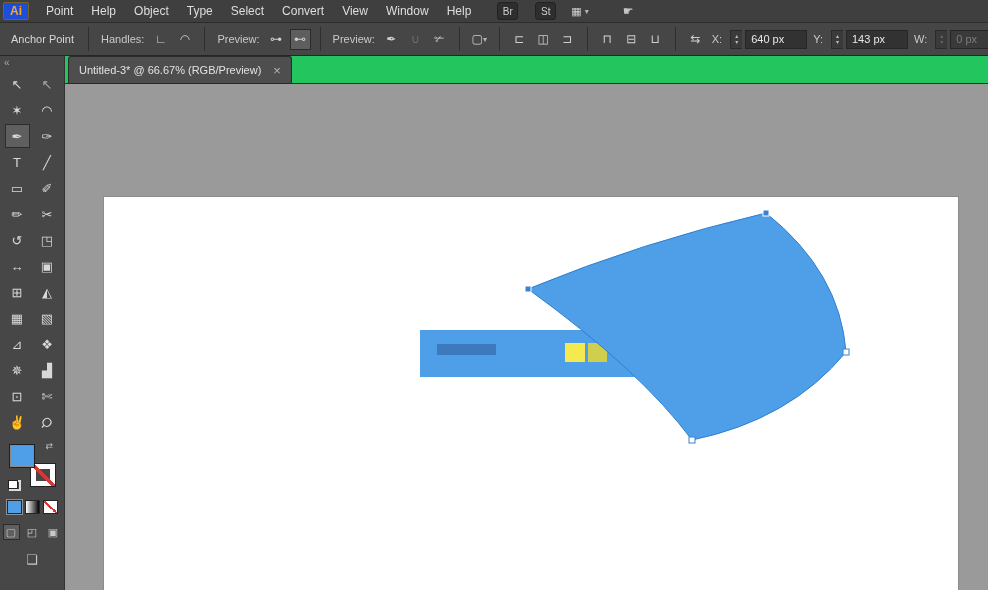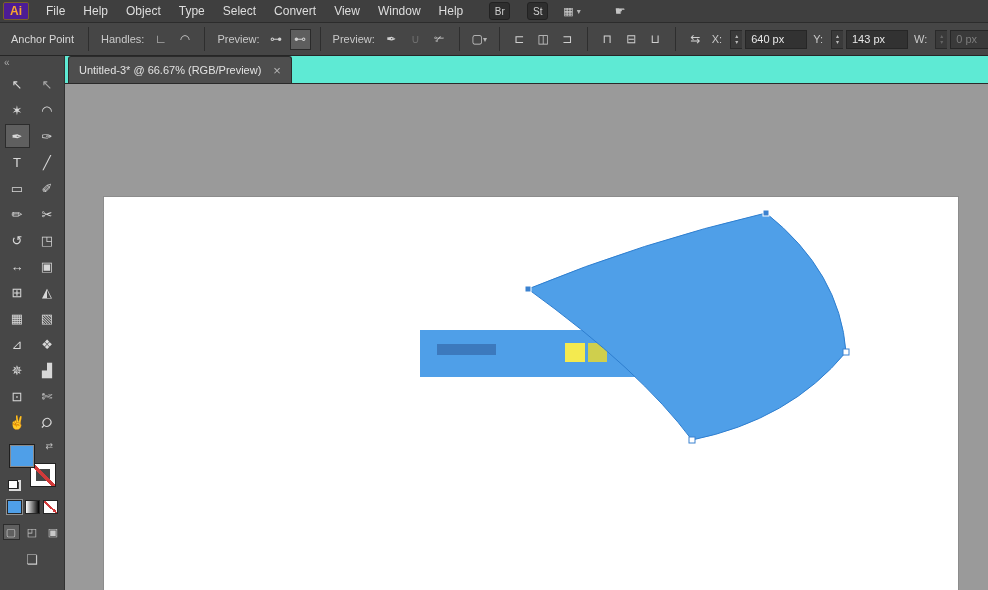--- a/index.html
+++ b/index.html
@@ -1,21 +1,21 @@
 <!DOCTYPE html>
 <html><head>
 <meta charset="utf-8">
 <style>
   *{margin:0;padding:0;box-sizing:border-box;user-select:none}
   html,body{width:988px;height:590px}
   body{position:relative;font-family:"Liberation Sans",sans-serif;background:#404040;overflow:hidden;color:#ddd}
 
   
   .menubar{position:absolute;left:0;top:0;width:988px;height:22px;background:#3f3f3f;display:flex;align-items:center;font-size:12px;color:#dedede}
-  .logo{width:26px;height:18px;margin:2px 8px 2px 3px;background:#4c1d95;color:#f7a72e;border:1px solid #7a6128;font-weight:700;font-size:12px;display:flex;align-items:center;justify-content:center;border-radius:2px}
+  .logo{width:26px;height:18px;margin:2px 8px 2px 3px;background:#1d4ed8;color:#f7a72e;border:1px solid #7a6128;font-weight:700;font-size:12px;display:flex;align-items:center;justify-content:center;border-radius:2px}
   .menu-item{padding:0 9px;height:100%;display:flex;align-items:center;cursor:default}
   .appbar-btn{height:16px;min-width:21px;padding:8px 3px;margin-left:17px;background:#2e2e2e;border:1px solid #222;border-radius:3px;font-size:10px;color:#cfcfcf;display:flex;align-items:center;justify-content:center}
   .appbar-group{display:flex;align-items:center;margin-left:15px;color:#cfcfcf;font-size:11px;gap:3px}
   .chev{font-size:8px;color:#b5b5b5}
   .touch{margin-left:34px;color:#c5c5c5;font-size:12px}
 
   
   .controlbar{position:absolute;top:22px;left:0;width:988px;height:34px;background:#464646;border-top:1px solid #2c2c2c;border-bottom:1px solid #262626;display:flex;align-items:center;padding:0 8px;font-size:11px;color:#c9c9c9;gap:3px;white-space:nowrap;overflow:hidden}
   .cb-label{margin:0 3px}
   .ctx{margin-right:5px;color:#d8d8d8}
@@ -23,21 +23,21 @@
   .icon-btn{width:21px;height:21px;background:none;border:1px solid transparent;color:#cfcfcf;font-size:12px;display:flex;align-items:center;justify-content:center;cursor:default;flex:none}
   .icon-btn.selected{background:#5e5e5e;border-color:#2a2a2a}
   .icon-btn.disabled{color:#6e6e6e}
   .stepper{width:12px;height:19px;display:flex;flex-direction:column;align-items:center;justify-content:center;background:#3a3a3a;border:1px solid #2a2a2a;border-right:none;margin-left:2px;flex:none}
   .stepper i{font-style:normal;font-size:6px;line-height:6px;color:#bbb}
   .stepper.disabled i{color:#666}
   .field{width:62px;height:19px;background:#323232;border:1px solid #262626;color:#e8e8e8;font-size:11px;font-family:"Liberation Sans",sans-serif;padding:0 5px;outline:none}
   .field.disabled{color:#7d7d7d;background:#3a3a3a}
 
   
-  .tabbar{position:absolute;left:65px;top:56px;width:923px;height:28px;background:#5eead4;display:flex;align-items:flex-end;border-bottom:1px solid #2a2a2a}
+  .tabbar{position:absolute;left:65px;top:56px;width:923px;height:28px;background:#22c55e;display:flex;align-items:flex-end;border-bottom:1px solid #2a2a2a}
   .tab{height:27px;background:#4e4e4e;border:1px solid #2b2b2b;border-bottom:none;display:flex;align-items:center;gap:12px;padding:0 10px;margin-left:3px;font-size:11px;color:#e2e2e2;border-radius:3px 3px 0 0}
   .tab-close{color:#b5b5b5;font-size:13px;line-height:1}
 
   
   .dock{position:absolute;left:0;top:56px;width:65px;height:534px;background:#474747;border-right:1px solid #323232;display:flex;flex-direction:column;align-items:center}
   .dock-head{width:100%;height:14px;font-size:10px;color:#a8a8a8;padding:1px 0 0 4px;line-height:12px}
   .tool-grid{display:grid;grid-template-columns:25px 25px;column-gap:5px;row-gap:2px;margin-top:2px}
   .tool{width:25px;height:24px;display:flex;align-items:center;justify-content:center;border:1px solid transparent}
   .tool .tg{font-size:13px;color:#d8d8d8;line-height:1}
   .tool.active{background:#5f5f5f;border-color:#2c2c2c}
@@ -67,21 +67,21 @@
 
   
   .canvas{position:absolute;left:65px;top:84px;width:923px;height:506px;background:#9a9a9a}
   .canvas svg{position:absolute;left:0;top:0;width:100%;height:100%}
 </style>
 </head>
 <body style="--none-red: #d23a3a;">
 
 <div class="menubar">
   <div class="logo">Ai</div>
-  <div class="menu-item">File</div>
+  <div class="menu-item">Point</div>
   <div class="menu-item">Help</div>
   <div class="menu-item">Object</div>
   <div class="menu-item">Type</div>
   <div class="menu-item">Select</div>
   <div class="menu-item">Convert</div>
   <div class="menu-item">View</div>
   <div class="menu-item">Window</div>
   <div class="menu-item">Help</div>
   <div class="appbar-btn">Br</div>
   <div class="appbar-btn">St</div>

